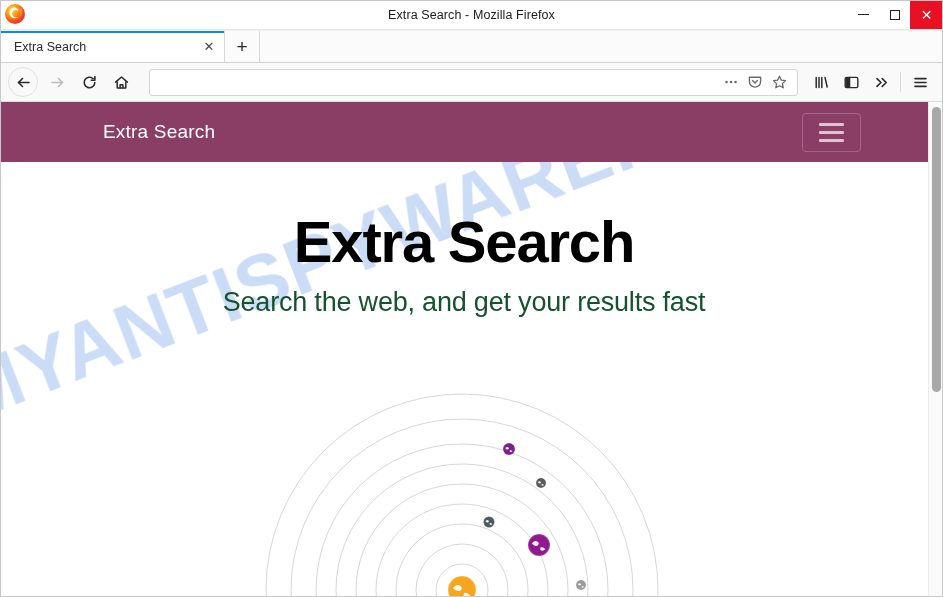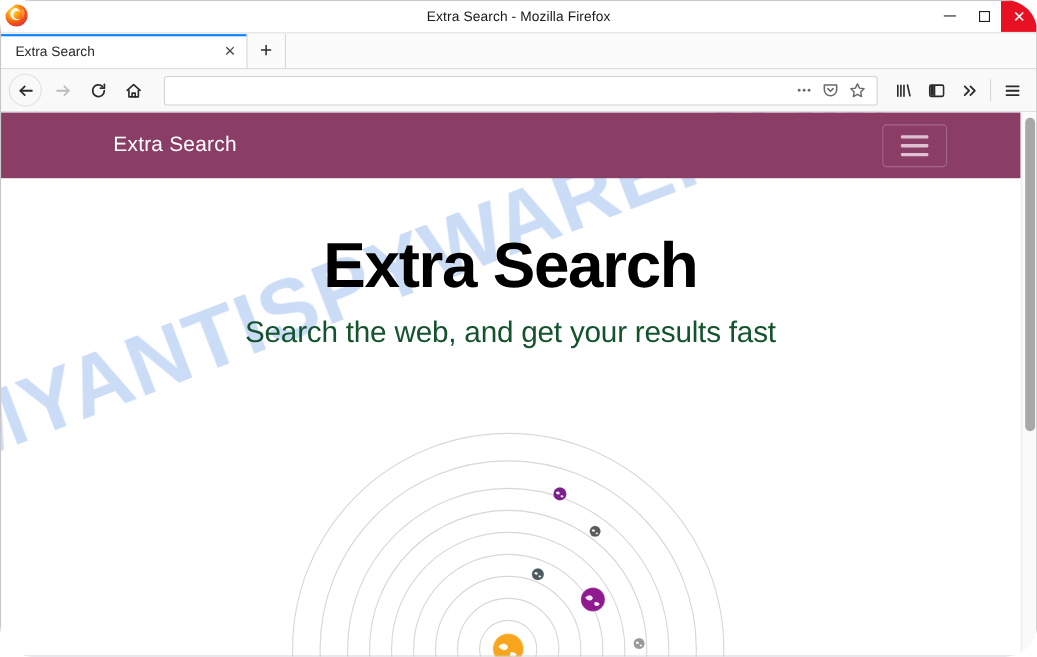--- a/index.html
+++ b/index.html
@@ -13,21 +13,20 @@
     overflow: hidden;
     font-family: "Liberation Sans", sans-serif;
     -webkit-font-smoothing: antialiased;
   }
   .window {
     position: relative;
     width: 943px;
     height: 597px;
     background: #ffffff;
     overflow: hidden;
-    border-radius: 29px;
   }
 
   
   .titlebar {
     position: relative;
     height: 29px;
     background: #ffffff;
     border-bottom: 1px solid #e8e8e8;
     display: flex;
     align-items: center;

